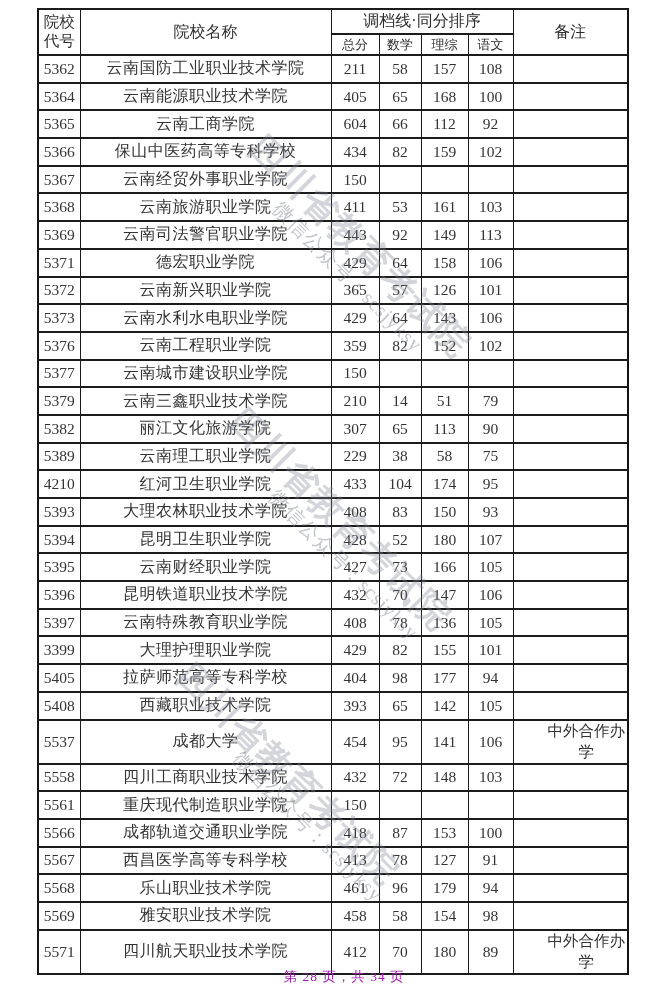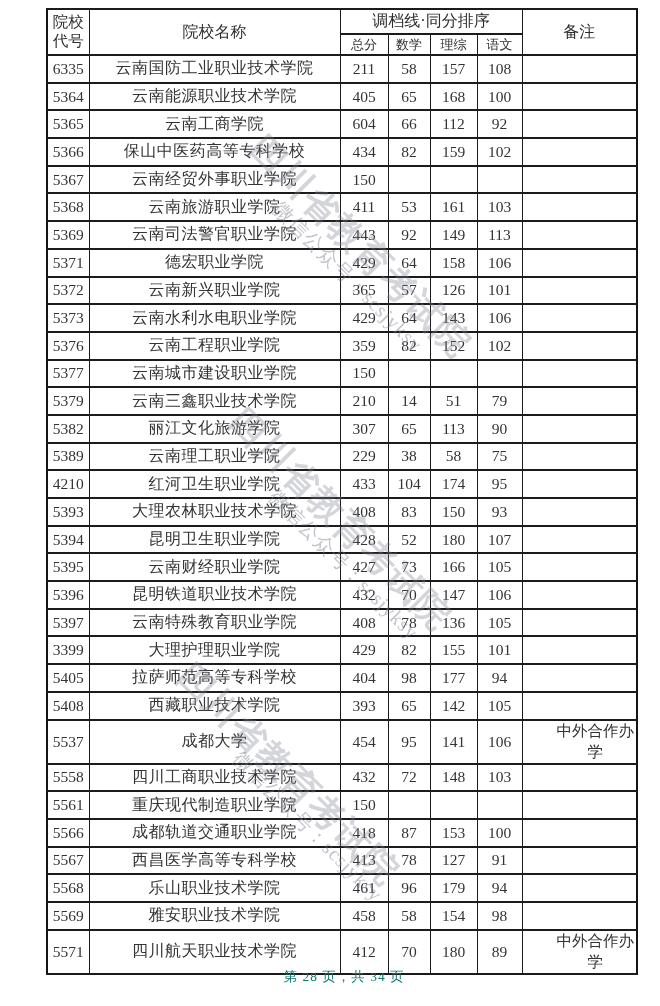--- a/index.html
+++ b/index.html
@@ -23,40 +23,39 @@
   .wm-small.g2 { left:282px; top:484px; }
   .wm-big.g3   { left:200px; top:652px; }
   .wm-small.g3 { left:246px; top:746px; }
   
   table.scores {
     position:absolute; left:37px; top:8px; z-index:2;
     width:590px; table-layout:fixed;
     border-collapse:collapse;
     border:2px solid #141414;
     background:transparent;
-    margin-left:9px;
   }
   .scores th, .scores td {
     border:1px solid #1b1b1b;
     border-top-width:2px; border-bottom-width:2px;
     text-align:center; vertical-align:middle;
     padding:0; overflow:hidden;
     font-weight:normal;
   }
   .scores thead tr.h1 th { height:25px; font-size:16px; }
   .scores thead tr.h2 th { height:21px; font-size:13px; }
   th.hdr-code { line-height:1.2; font-size:15.5px !important; }
   .scores td { height:27.7px; font-size:15.5px; color:#333333; }
   td.c-name   { font-size:16px; letter-spacing:0.5px; }
   td.c-remark { font-size:15.5px;padding-left:32px; }
   
   .footer {
     position:absolute; left:0; top:968px; width:660px; z-index:2;
     text-align:center; text-indent:28px;
-    font-size:13.5px; color:#0f766e; letter-spacing:1px;
+    font-size:13.5px; color:#a21caf; letter-spacing:1px;
   }
 </style>
 </head>
 <body>
 
 <div class="page">
 
   <table class="scores">
     <colgroup>
       <col style="width:42px">
@@ -79,21 +78,21 @@
       </tr>
       <tr class="h2">
         <th>总分</th>
         <th>数学</th>
         <th>理综</th>
         <th>语文</th>
       </tr>
     </thead>
     <tbody id="rows-body">
         <tr>
-          <td class="c-code">6335</td>
+          <td class="c-code">5362</td>
           <td class="c-name">云南国防工业职业技术学院</td>
           <td class="c-num">211</td>
           <td class="c-num">58</td>
           <td class="c-num">157</td>
           <td class="c-num">108</td>
           <td class="c-remark"></td>
         </tr>
         <tr>
           <td class="c-code">5364</td>
           <td class="c-name">云南能源职业技术学院</td>

